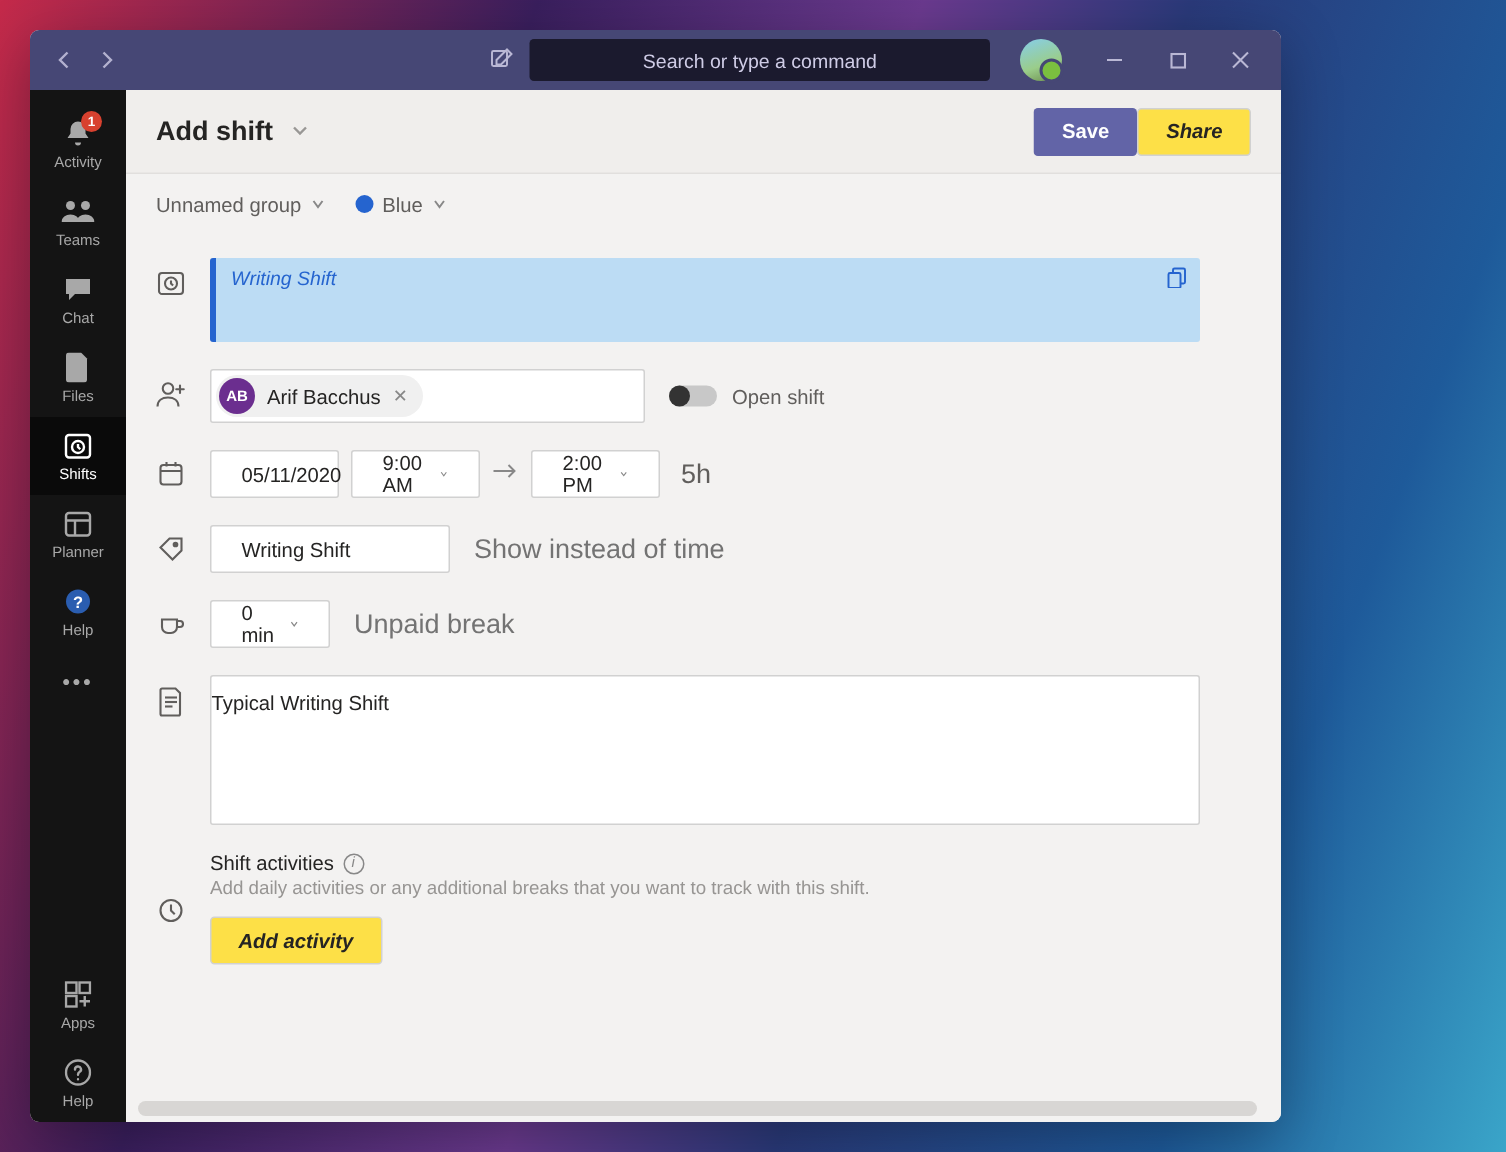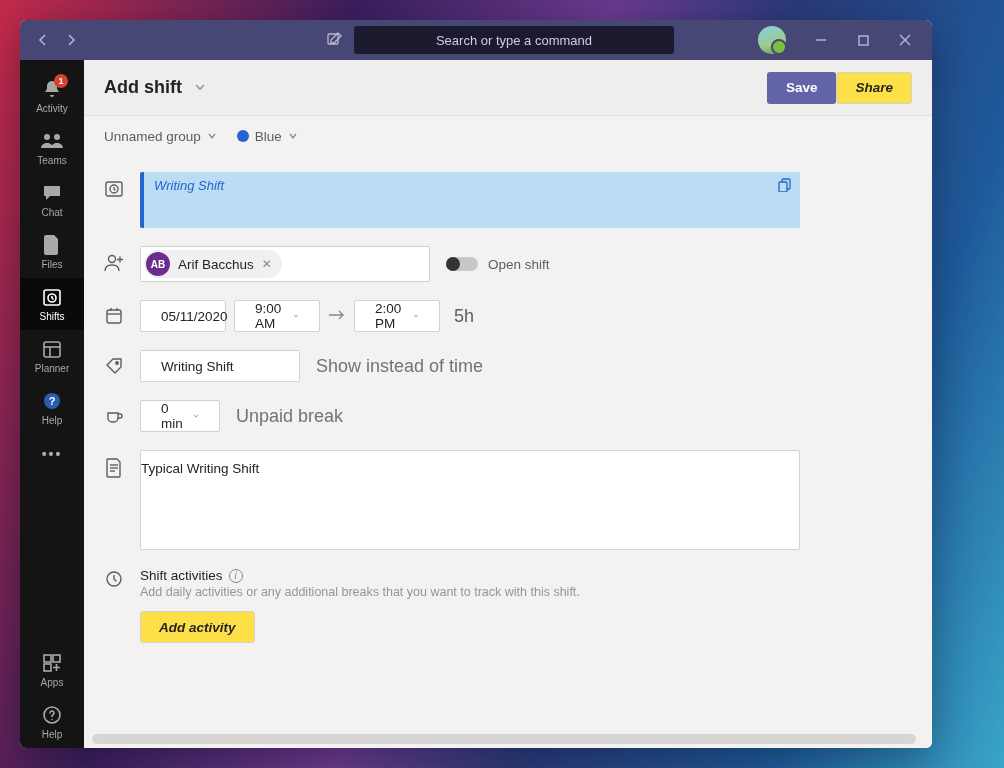--- a/index.html
+++ b/index.html
@@ -2,21 +2,21 @@
 <html><head>
 <meta charset="utf-8">
 <style>
   * { box-sizing: border-box; margin: 0; padding: 0; font-family: "Segoe UI", -apple-system, sans-serif; }
   body {
     width: 1004px; height: 768px; overflow: hidden;
     background: linear-gradient(110deg, #c52a4a 0%, #3a1f5e 28%, #6b3a8f 48%, #2a3a7a 62%, #1e5a9a 82%, #3aa5c9 100%);
     position: relative;
   }
   .window {
-    position: absolute; left: 20px; top: 20px; width: 912px; height: 728px;
+    position: absolute; left: 20px; top: 20px; width: 834px; height: 728px;
     background: #f3f2f1; border-radius: 6px; overflow: hidden; display: flex; flex-direction: column;
     box-shadow: 0 10px 40px rgba(0,0,0,0.3);
   }
   
   .titlebar {
     height: 40px; background: #464775; display: flex; align-items: center; color: #cfcce6;
     flex-shrink: 0;
   }
   .nav-arrows { display: flex; gap: 14px; padding: 0 16px; }
   .tb-icon { width: 14px; height: 14px; display: inline-flex; align-items: center; justify-content: center; cursor: pointer; opacity: 0.8; }
@@ -395,21 +395,21 @@
                 <line x1="4" y1="7" x2="12" y2="7"></line>
                 <line x1="4" y1="10" x2="12" y2="10"></line>
                 <line x1="4" y1="13" x2="9" y2="13"></line>
               </svg>
           </div>
           <div class="notes">
             <span>Typical Writing Shift</span>
           </div>
         </div>
 
-        <div class="row" style="margin-bottom:6px;">
+        <div class="row" style="margin-bottom:6px;align-items:center;">
           <div class="row-icon" style="margin-top:2px;">
             <svg width="18" height="18" viewBox="0 0 18 18" fill="none" stroke="#605e5c" stroke-width="1.4">
                 <circle cx="9" cy="9" r="7"></circle>
                 <path d="M9 5v4l2.5 2.5"></path>
               </svg>
           </div>
           <div>
             <div class="act-head">
               <span>Shift activities</span>
               <span class="info-circ">i</span>

